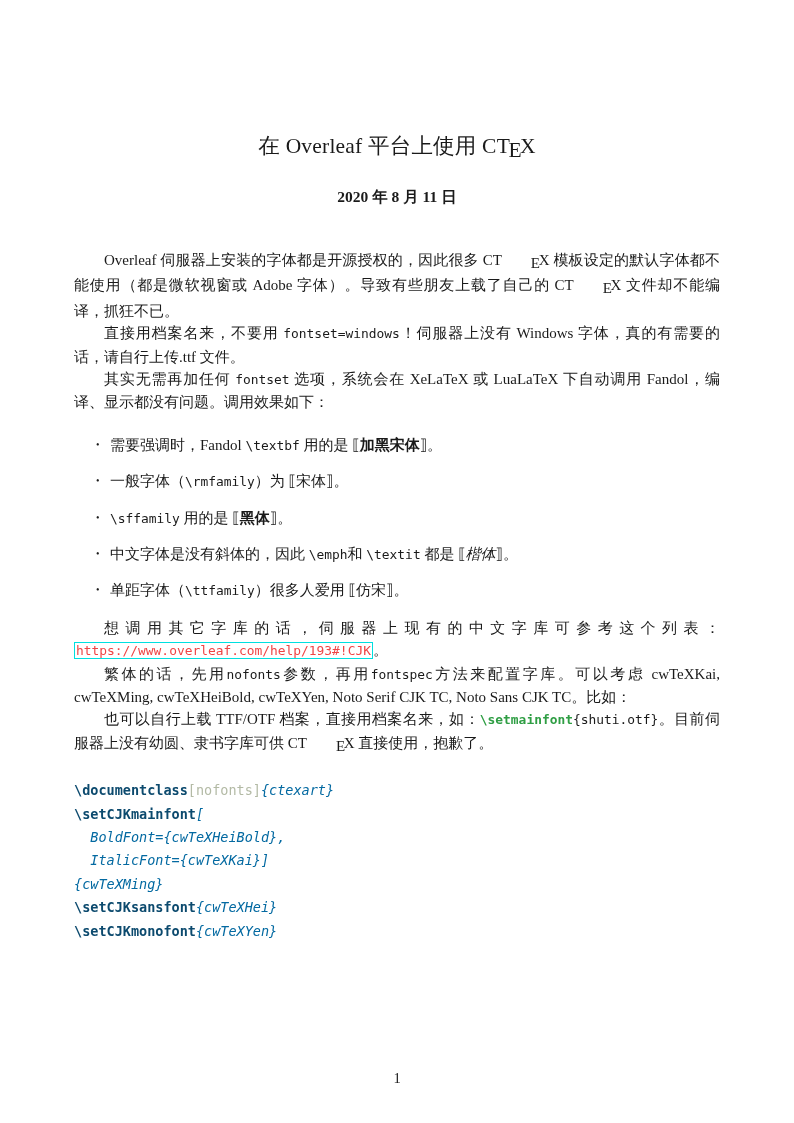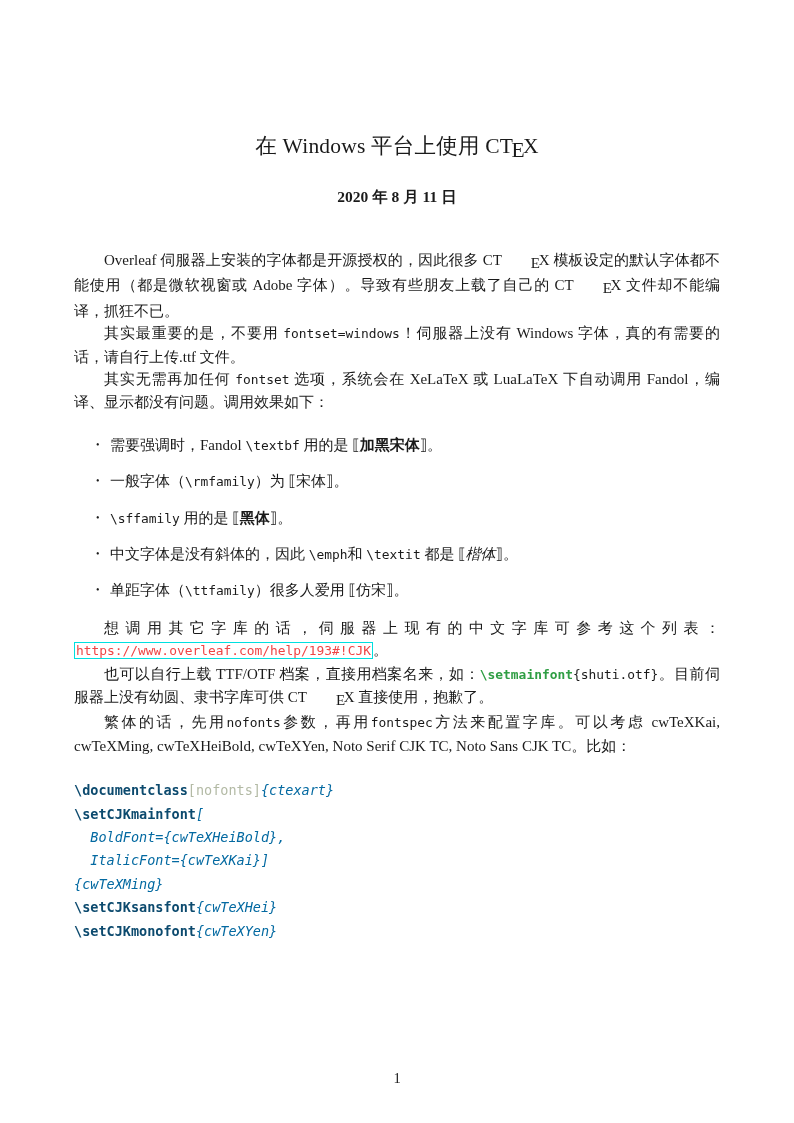--- a/index.html
+++ b/index.html
@@ -79,36 +79,36 @@
     position: absolute;
     bottom: 36px; left: 0; right: 0;
     text-align: center;
     font-size: 14.5px;
   }
 </style>
 </head>
 <body>
 
 <div class="page">
-  <h1 class="doc-title"><span class="sg-t">在 Windows 平台上使用 </span><span class="ctex-logo"><span>CT</span><span class="ctex-e">E</span><span>X</span></span></h1>
+  <h1 class="doc-title"><span class="sg-t">在 Overleaf 平台上使用 </span><span class="ctex-logo"><span>CT</span><span class="ctex-e">E</span><span>X</span></span></h1>
   <div class="doc-date">2020 年 8 月 11 日</div>
 
   <div class="content">
     <div>
         <p class="para"><span class="sg-t">Overleaf 伺服器上安装的字体都是开源授权的，因此很多 </span><span class="ctex-logo"><span>CT</span><span class="ctex-e">E</span><span>X</span></span><span class="sg-t"> 模板设定的默认字体都不能使用（都是微软视窗或 Adobe 字体）。导致有些朋友上载了自己的 </span><span class="ctex-logo"><span>CT</span><span class="ctex-e">E</span><span>X</span></span><span class="sg-t"> 文件却不能编译，抓狂不已。</span></p>
-        <p class="para"><span class="sg-t">其实最重要的是，不要用 </span><span class="sg-m">fontset=windows</span><span class="sg-t">！伺服器上没有 Windows 字体，真的有需要的话，请自行上传.ttf 文件。</span></p>
+        <p class="para"><span class="sg-t">直接用档案名来，不要用 </span><span class="sg-m">fontset=windows</span><span class="sg-t">！伺服器上没有 Windows 字体，真的有需要的话，请自行上传.ttf 文件。</span></p>
         <p class="para"><span class="sg-t">其实无需再加任何 </span><span class="sg-m">fontset</span><span class="sg-t"> 选项，系统会在 XeLaTeX 或 LuaLaTeX 下自动调用 Fandol，编译、显示都没有问题。调用效果如下：</span></p>
         <ul class="fontlist">
           <li><span class="sg-t">需要强调时，Fandol </span><span class="sg-m">\textbf</span><span class="sg-t"> 用的是 ⟦</span><span class="sg-b">加黑宋体</span><span class="sg-t">⟧。</span></li>
           <li><span class="sg-t">一般字体（</span><span class="sg-m">\rmfamily</span><span class="sg-t">）为 ⟦宋体⟧。</span></li>
           <li><span class="sg-m">\sffamily</span><span class="sg-t"> 用的是 ⟦</span><span class="sg-b">黑体</span><span class="sg-t">⟧。</span></li>
           <li><span class="sg-t">中文字体是没有斜体的，因此 </span><span class="sg-m">\emph</span><span class="sg-t">和 </span><span class="sg-m">\textit</span><span class="sg-t"> 都是 ⟦</span><span class="sg-i">楷体</span><span class="sg-t">⟧。</span></li>
           <li><span class="sg-t">单距字体（</span><span class="sg-m">\ttfamily</span><span class="sg-t">）很多人爱用 ⟦仿宋⟧。</span></li>
         </ul>
         <p class="para"><span class="sg-t">想调用其它字库的话，伺服器上现有的中文字库可参考这个列表：</span><a class="sg-link" href="#">https://www.overleaf.com/help/193#!CJK</a><span class="sg-t">。</span></p>
+        <p class="para"><span class="sg-t">繁体的话，先用</span><span class="sg-m">nofonts</span><span class="sg-t">参数，再用</span><span class="sg-m">fontspec</span><span class="sg-t">方法来配置字库。可以考虑 cwTeXKai, cwTeXMing, cwTeXHeiBold, cwTeXYen, Noto Serif CJK TC, Noto Sans CJK TC。比如：</span></p>
         <p class="para"><span class="sg-t">也可以自行上载 TTF/OTF 档案，直接用档案名来，如：</span><span class="sg-mg">\setmainfont</span><span class="sg-m">{shuti.otf}</span><span class="sg-t">。目前伺服器上没有幼圆、隶书字库可供 </span><span class="ctex-logo"><span>CT</span><span class="ctex-e">E</span><span>X</span></span><span class="sg-t"> 直接使用，抱歉了。</span></p>
-        <p class="para"><span class="sg-t">繁体的话，先用</span><span class="sg-m">nofonts</span><span class="sg-t">参数，再用</span><span class="sg-m">fontspec</span><span class="sg-t">方法来配置字库。可以考虑 cwTeXKai, cwTeXMing, cwTeXHeiBold, cwTeXYen, Noto Serif CJK TC, Noto Sans CJK TC。比如：</span></p>
       </div>
     <pre class="codeblock"><div class="code-line"><span class="sg-cmd">\documentclass</span><span class="sg-og">[nofonts]</span><span class="sg-c">{ctexart}</span></div><div class="code-line"><span class="sg-cmd">\setCJKmainfont</span><span class="sg-c">[</span></div><div class="code-line"><span class="sg-c">  BoldFont={cwTeXHeiBold},</span></div><div class="code-line"><span class="sg-c">  ItalicFont={cwTeXKai}]</span></div><div class="code-line"><span class="sg-c">{cwTeXMing}</span></div><div class="code-line"><span class="sg-cmd">\setCJKsansfont</span><span class="sg-c">{cwTeXHei}</span></div><div class="code-line"><span class="sg-cmd">\setCJKmonofont</span><span class="sg-c">{cwTeXYen}</span></div></pre>
   </div>
 
   <div class="page-number">1</div>
 </div>
 
 </body></html>

